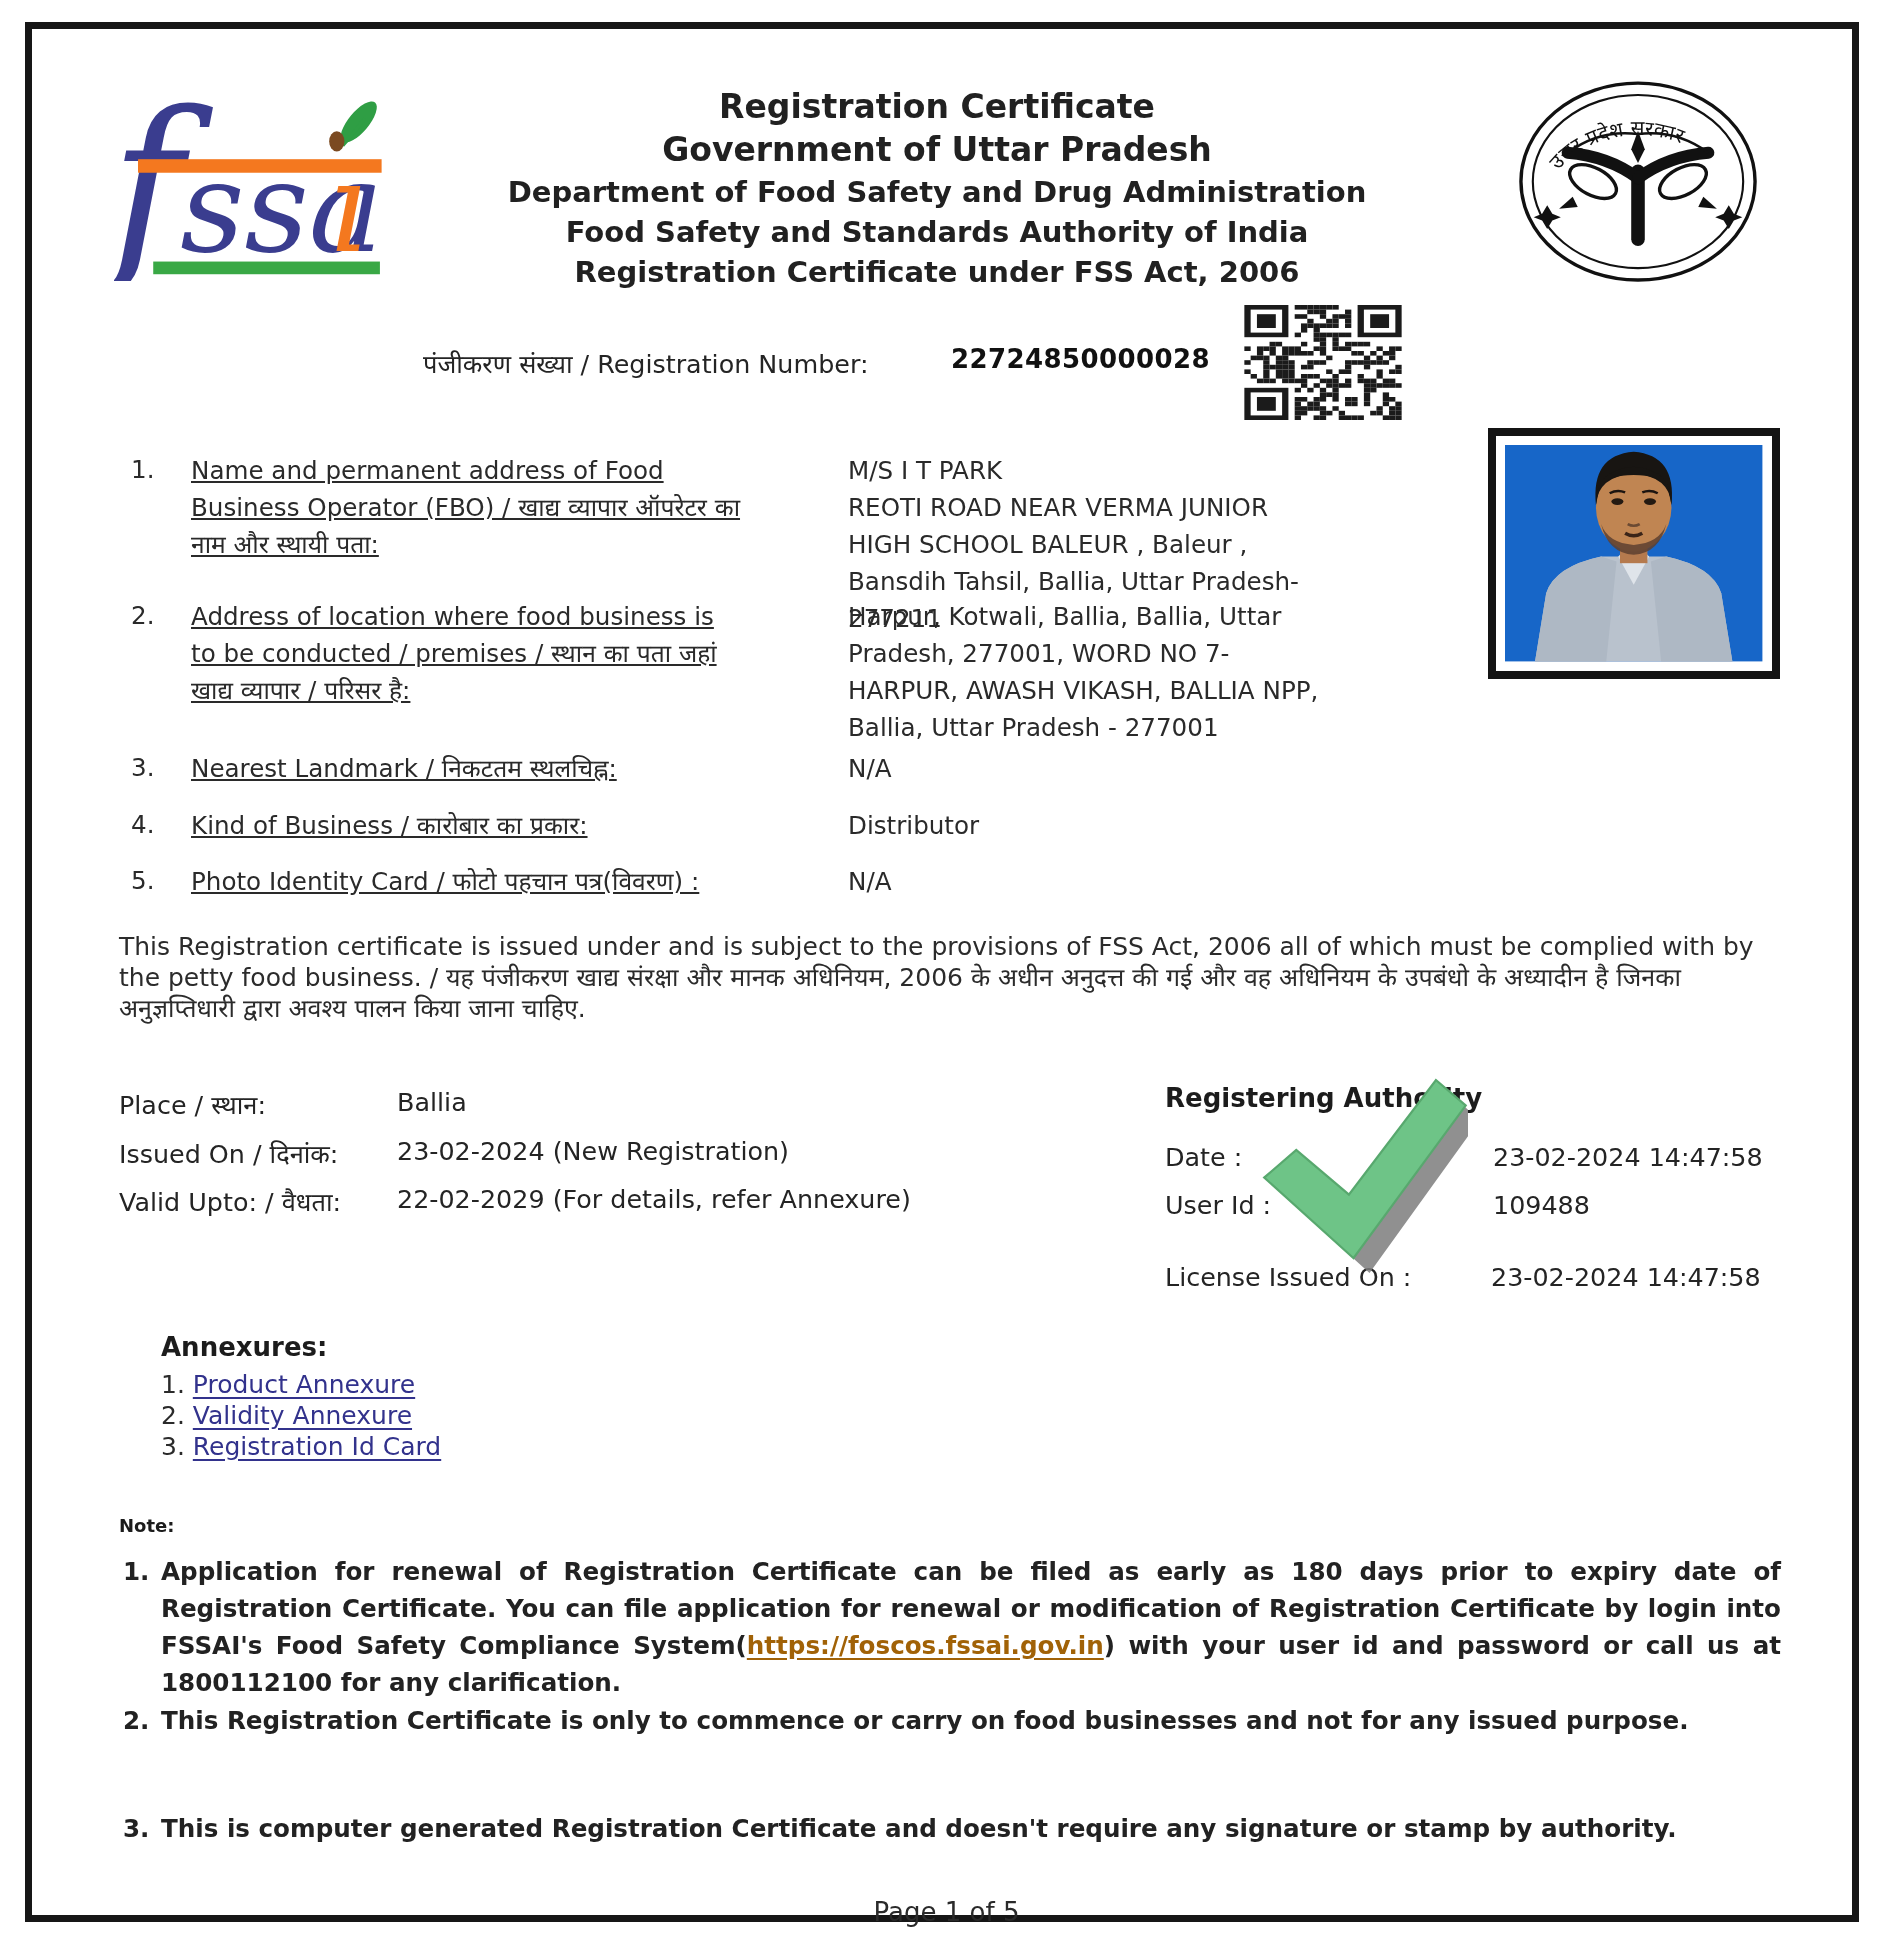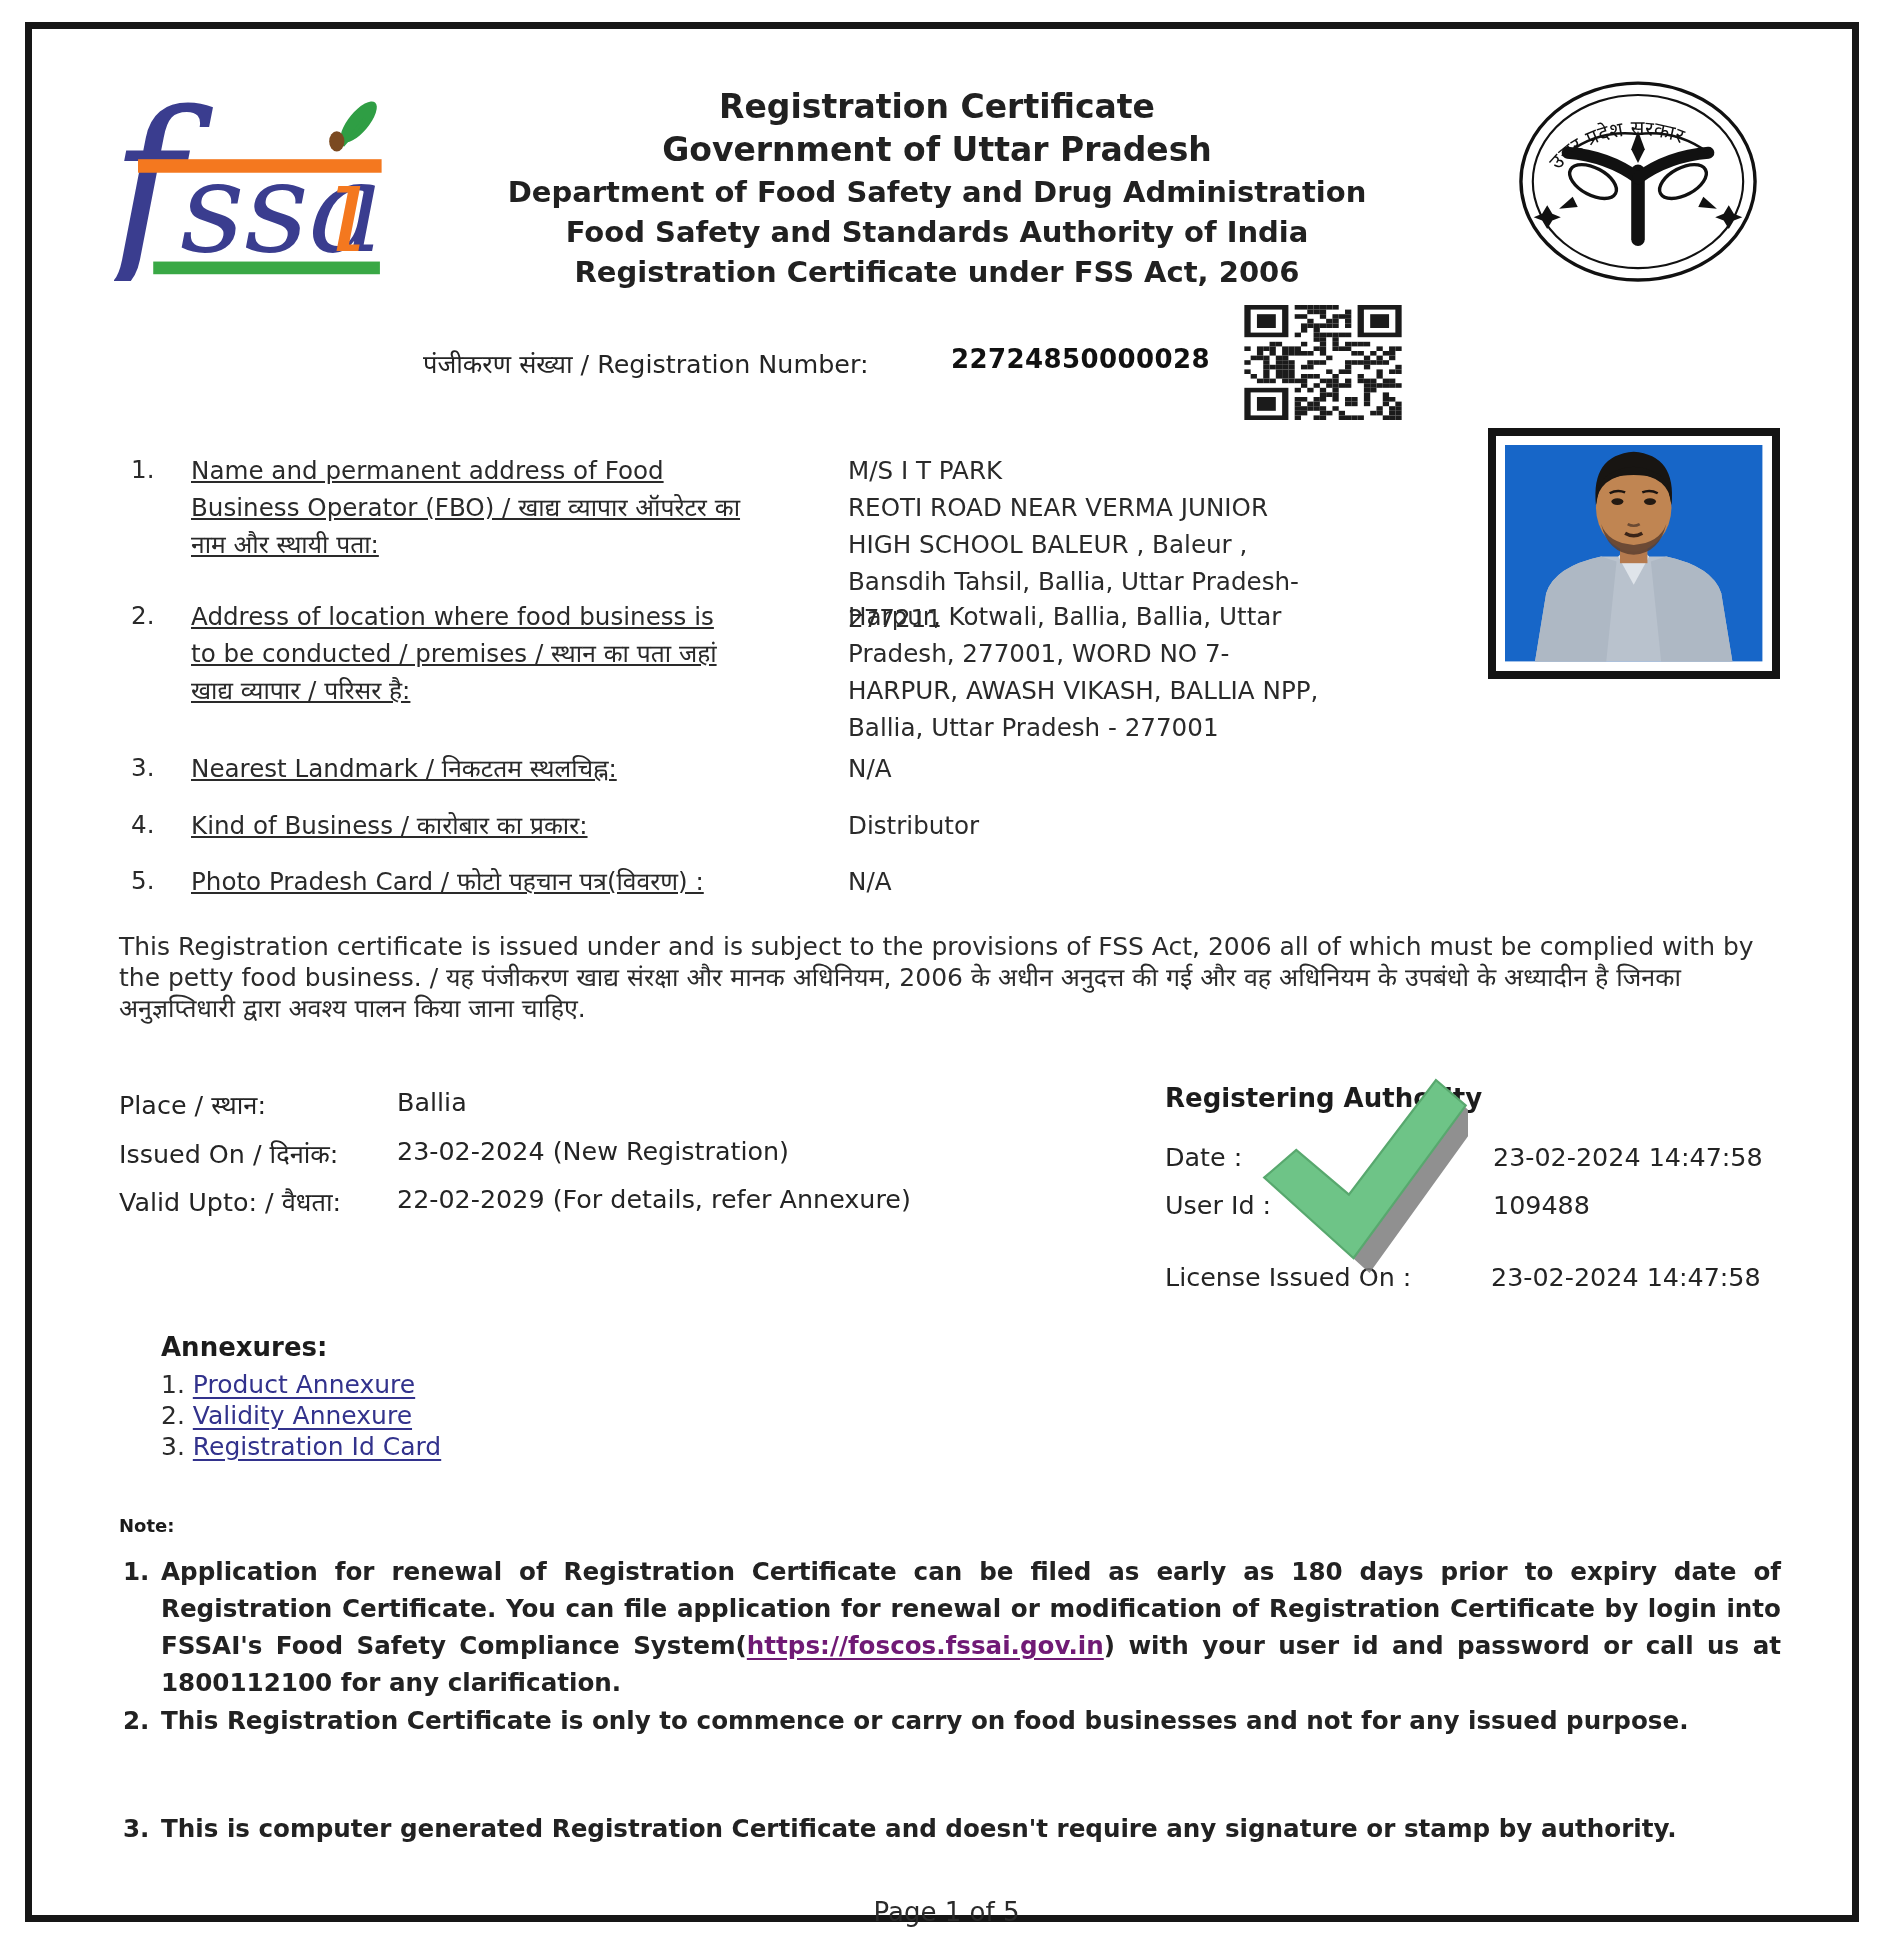--- a/index.html
+++ b/index.html
@@ -53,21 +53,21 @@
   .anx-item{position:absolute;left:161px;font-size:25px;color:#2a2a2a;}
   .anx-item a{color:#32328c;text-decoration:underline;text-underline-offset:4.2px;}
   .a1{top:1370px}.a2{top:1401px}.a3{top:1432px}
 
   
   .note-title{position:absolute;left:119px;top:1515px;font-size:18px;font-weight:bold;color:#1c1c1c;}
   .note{position:absolute;left:123px;width:1658px;display:flex;font-weight:bold;color:#222;}
   .n1{top:1553px}.n2{top:1702px}.n3{top:1810px}
   .note .nn{width:38px;flex:none;font-size:24.6px;line-height:37px;}
   .note .nt{flex:1;font-size:24.6px;line-height:37px;text-align:justify;}
-  .note .nt a{color:#701a75;text-decoration:underline;text-underline-offset:4.2px;font-weight:bold;}
+  .note .nt a{color:#a16207;text-decoration:underline;text-underline-offset:4.2px;font-weight:bold;}
 
   .footer{position:absolute;left:0;top:1897px;width:1893px;text-align:center;font-size:26px;color:#2a2a2a;}
 </style>
 </head>
 <body>
 
 <div class="frame"></div>
 
 <div class="logo">
   <svg viewBox="0 0 335 240" xmlns="http://www.w3.org/2000/svg" width="284" height="203">
@@ -362,21 +362,21 @@
   <div class="f-label">Nearest Landmark / निकटतम स्थलचिह्न:</div>
   <div class="f-value">N/A</div>
 </div>
 <div class="f-row f4">
   <span class="f-no">4.</span>
   <div class="f-label">Kind of Business / कारोबार का प्रकार:</div>
   <div class="f-value">Distributor</div>
 </div>
 <div class="f-row f5">
   <span class="f-no">5.</span>
-  <div class="f-label">Photo Pradesh Card / फोटो पहचान पत्र(विवरण) :</div>
+  <div class="f-label">Photo Identity Card / फोटो पहचान पत्र(विवरण) :</div>
   <div class="f-value">N/A</div>
 </div>
 
 <div class="photo-frame">
   <svg viewBox="0 0 300 260" preserveAspectRatio="none" xmlns="http://www.w3.org/2000/svg">
     <rect x="0" y="0" width="300" height="260" fill="#1766c8"></rect>
     <path d="M35,260 L48,178 Q58,146 112,134 L188,134 Q242,146 252,178 L265,260 Z" fill="#b9c2cd"></path>
     <path d="M35,260 L48,178 Q58,146 112,134 L130,140 L118,260 Z" fill="#aeb8c4"></path>
     <path d="M265,260 L252,178 Q242,146 188,134 L170,140 L182,260 Z" fill="#aeb8c4"></path>
     <path d="M132,134 L150,168 L168,134 L160,126 L140,126 Z" fill="#dfe4ea"></path>

